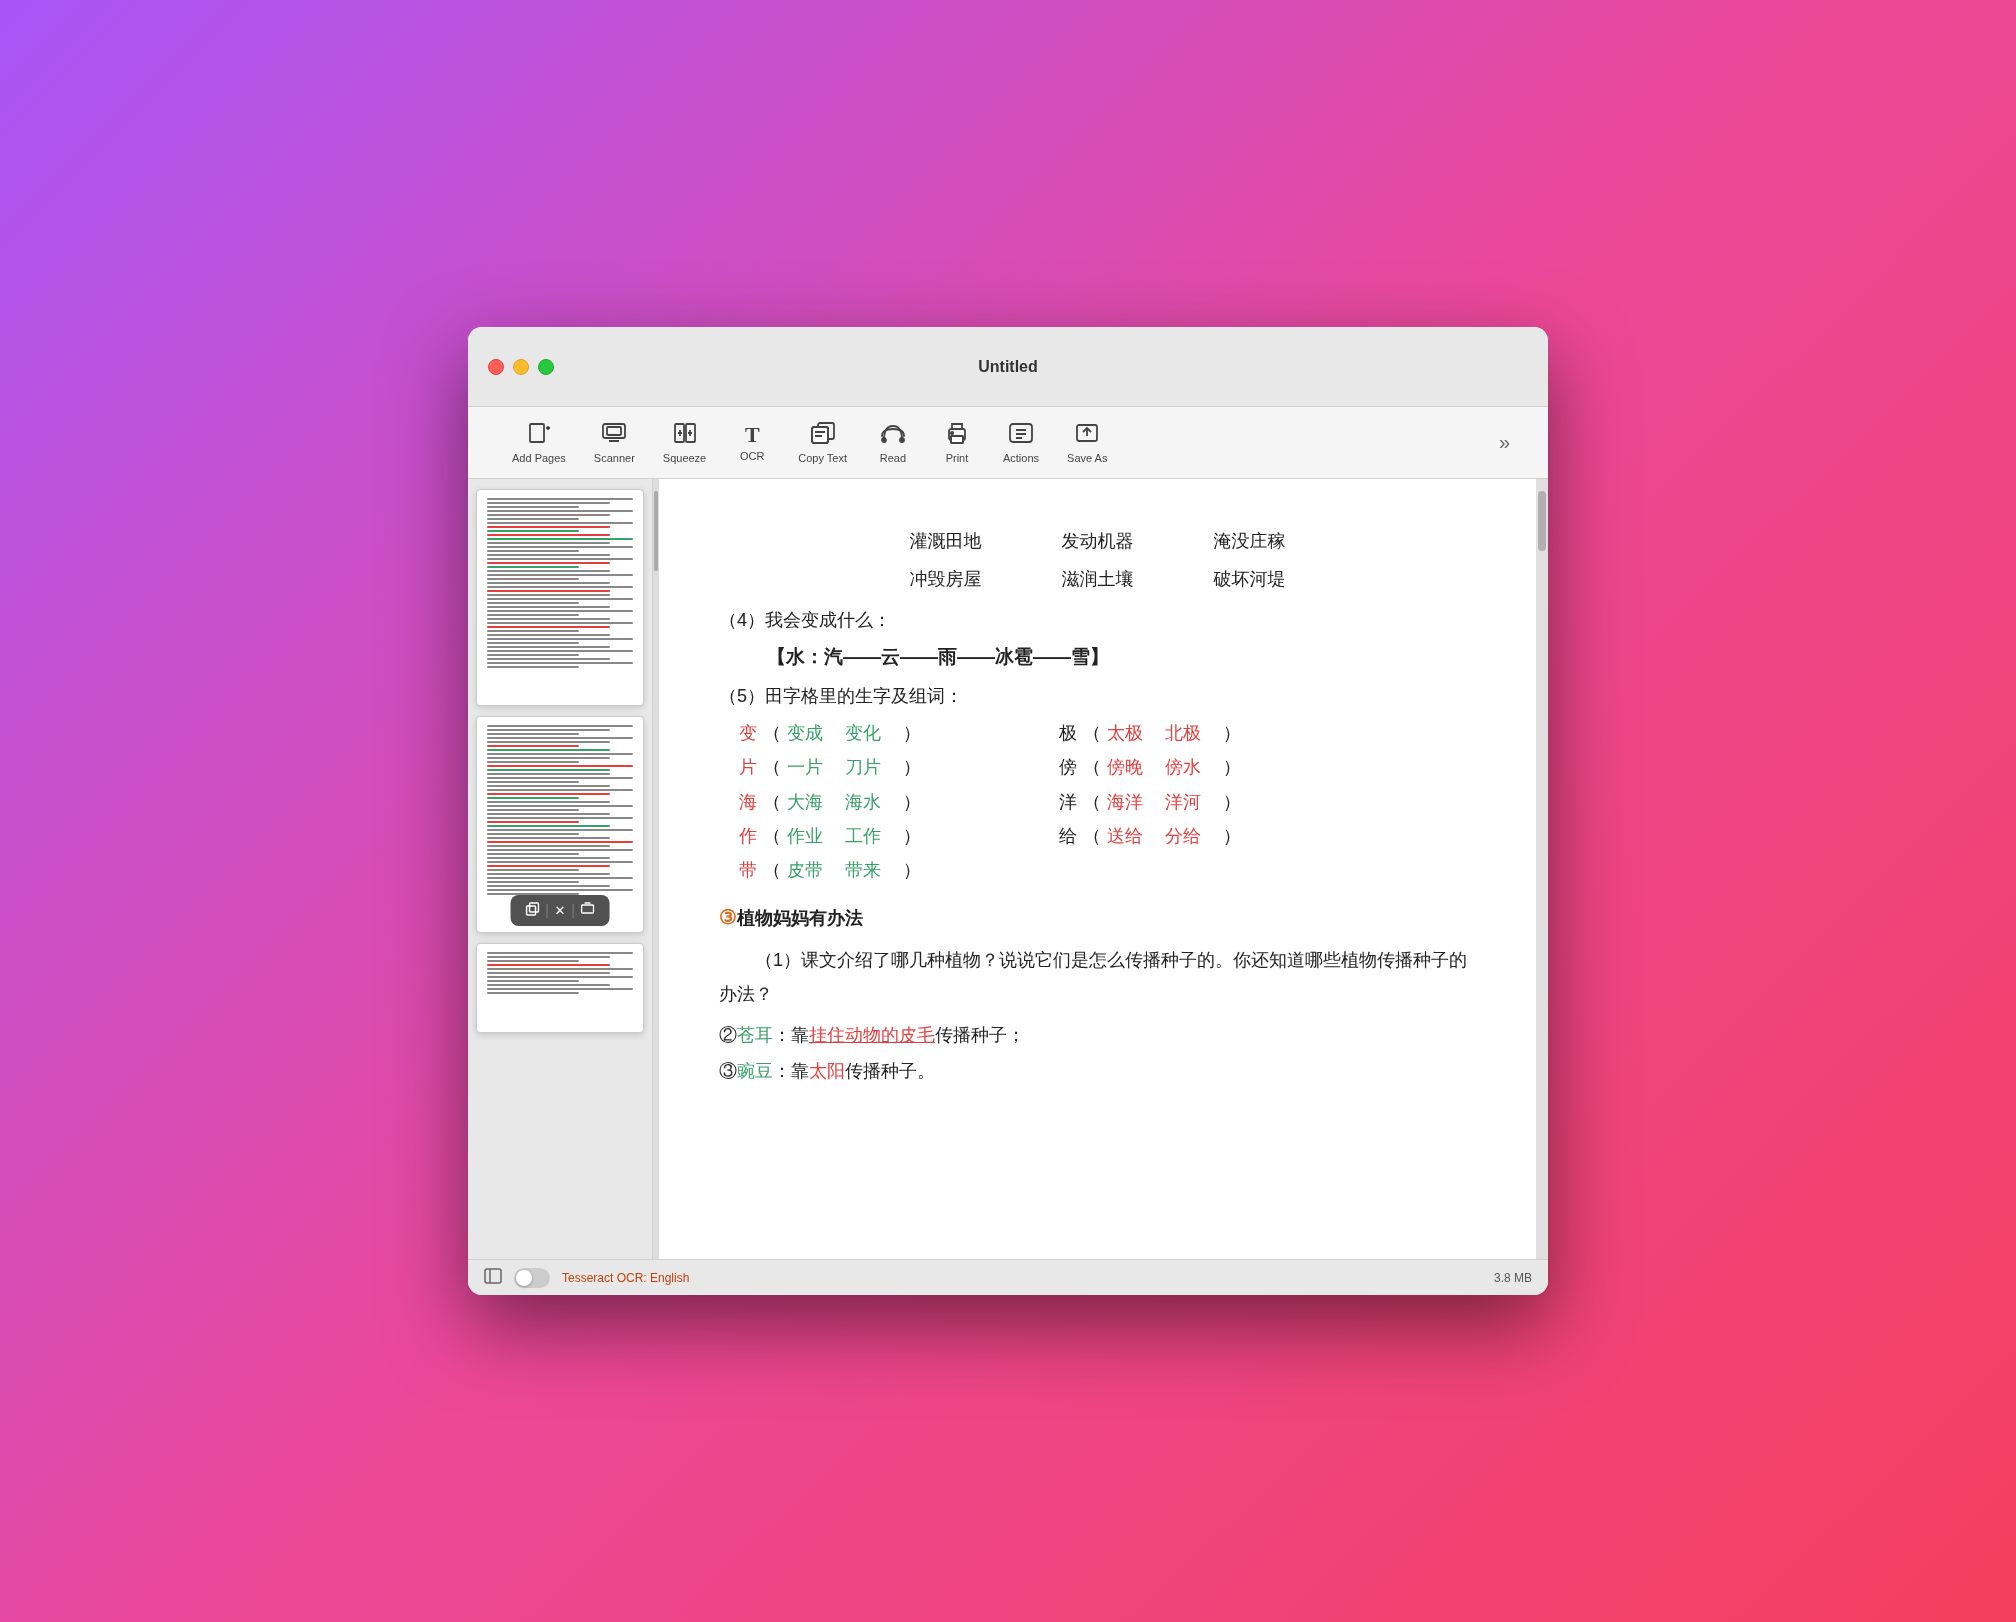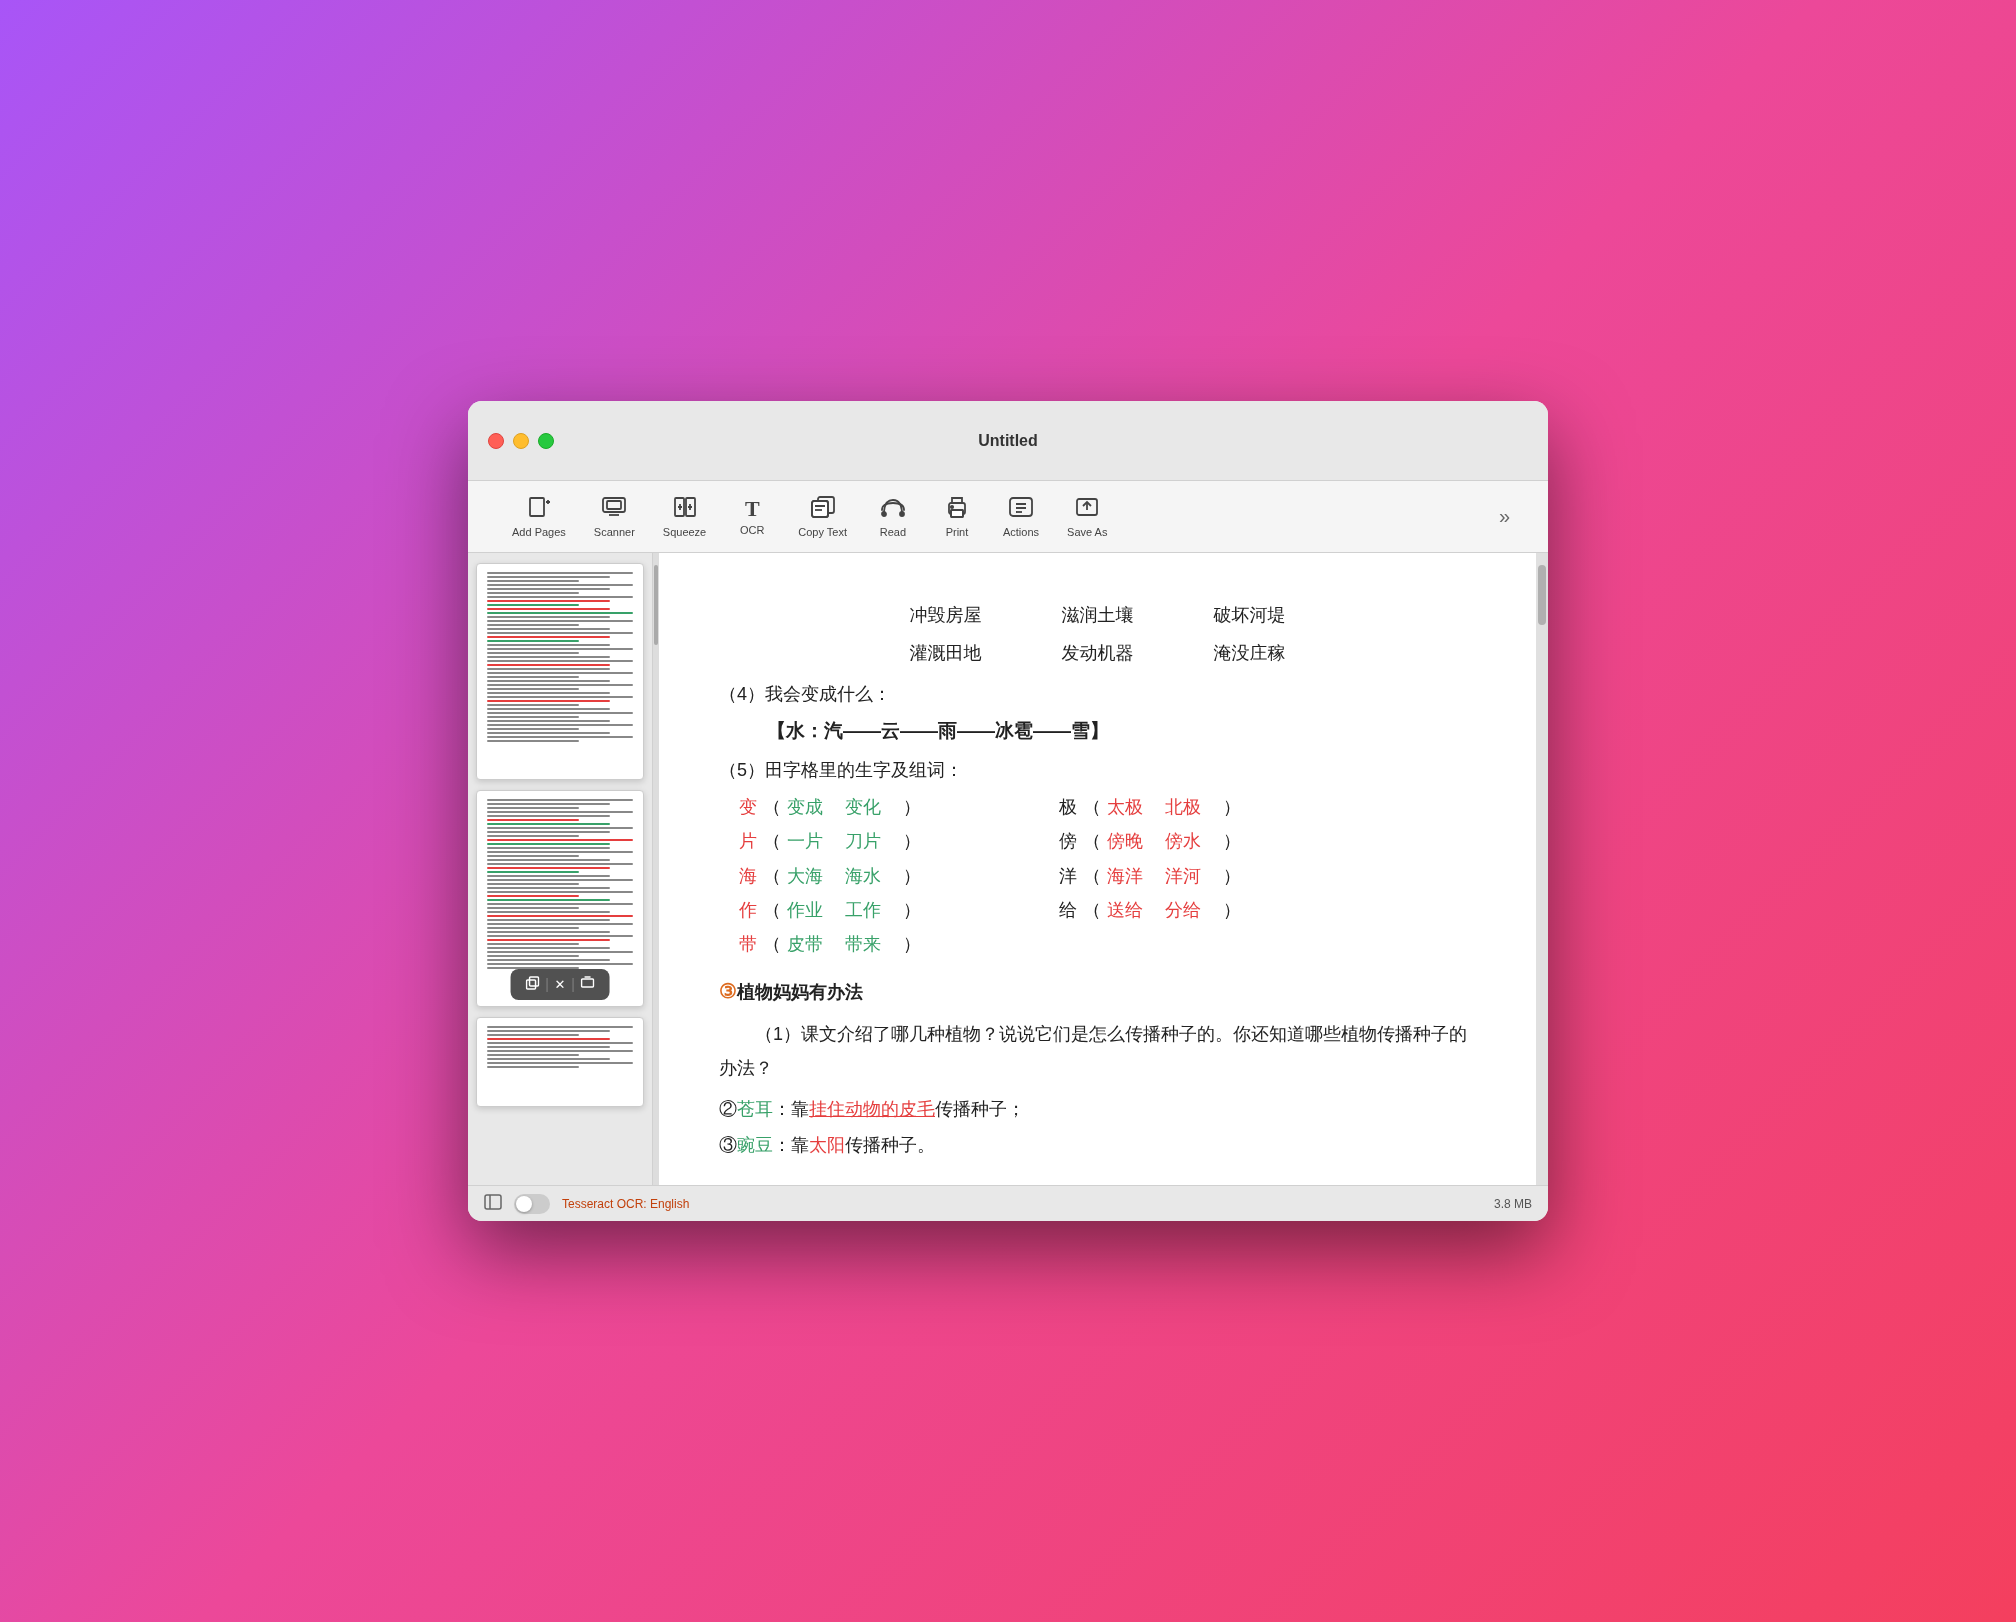--- a/index.html
+++ b/index.html
@@ -7,21 +7,21 @@
       width: 2016px;
       height: 1622px;
       background: linear-gradient(135deg, #a855f7 0%, #ec4899 50%, #f43f5e 100%);
       display: flex;
       align-items: center;
       justify-content: center;
       font-family: -apple-system, BlinkMacSystemFont, 'PingFang SC', 'Helvetica Neue', sans-serif;
     }
     .window {
       width: 1080px;
-      height: 820px;
+      height: 968px;
       background: #f0f0f0;
       border-radius: 14px;
       box-shadow: 0 30px 80px rgba(0,0,0,0.5);
       display: flex;
       flex-direction: column;
       overflow: hidden;
     }
     
     .titlebar {
       height: 80px;
@@ -497,28 +497,28 @@
       </div>
     </div>
 
     <div style="width:6px;background:#ddd;display:flex;flex-direction:column;align-items:center;padding:4px 0;">
       <div style="width:4px;height:80px;background:#aaa;border-radius:3px;margin-top:8px;"></div>
     </div>
 
     <div class="page-content">
 
       <div style="display:flex;justify-content:center;gap:80px;margin:6px 0;">
+        <span>灌溉田地</span>
+        <span>发动机器</span>
+        <span>淹没庄稼</span>
+      </div>
+      <div style="display:flex;justify-content:center;gap:80px;margin:6px 0;">
         <span>冲毁房屋</span>
         <span>滋润土壤</span>
         <span>破坏河堤</span>
-      </div>
-      <div style="display:flex;justify-content:center;gap:80px;margin:6px 0;">
-        <span>灌溉田地</span>
-        <span>发动机器</span>
-        <span>淹没庄稼</span>
       </div>
 
       <div class="content-line" style="margin-top:8px;">（4）我会变成什么：</div>
       <div class="content-line bold" style="font-size:19px;margin-left:48px;">【水：汽——云——雨——冰雹——雪】</div>
       <div class="content-line" style="margin-top:6px;">（5）田字格里的生字及组词：</div>
 
       <div style="display:flex;margin:4px 0 2px 20px;">
         <div style="min-width:260px;display:flex;align-items:center;gap:6px;">
           <span class="char-red">变</span>
           <span>（</span>

